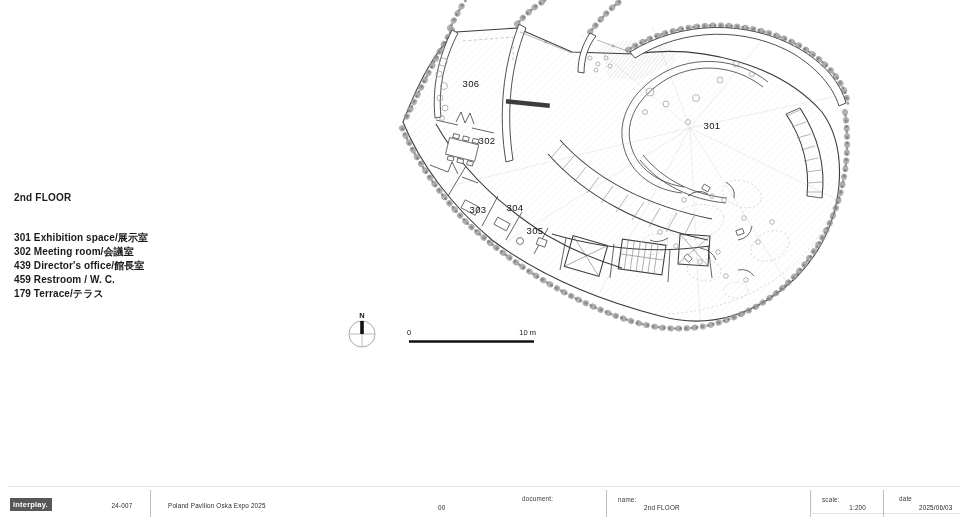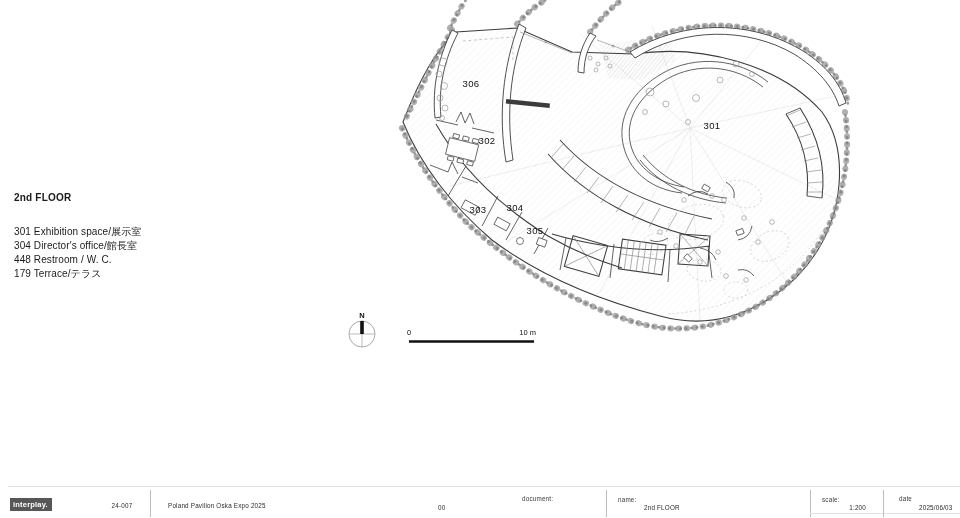--- a/index.html
+++ b/index.html
@@ -1,21 +1,21 @@
 <!DOCTYPE html>
 <html><head>
 <meta charset="utf-8">
 <style>
   html,body{margin:0;padding:0;background:#fff;}
   .page{position:relative;width:960px;height:518px;background:#ffffff;overflow:hidden;
         font-family:"Liberation Sans",sans-serif;}
   
   .legend{position:absolute;left:14px;top:192px;color:#1a1a1a;}
   .legend-title{font-size:10px;font-weight:bold;letter-spacing:.2px;}
-  .legend-list{margin-top:22px;}
+  .legend-list{margin-top:28px;font-weight:bold;}
   .legend-item{font-size:10px;line-height:14px;white-space:nowrap;letter-spacing:.1px;}
   
   .plan-svg{position:absolute;left:0;top:0;}
   .fp-fill{fill:#ffffff;stroke:none;}
   .fp-hatch{fill:url(#hatch);stroke:#3c3c3c;stroke-width:1.1;}
   .w1{fill:none;stroke:#3c3c3c;stroke-width:1.05;}
   .w2{fill:none;stroke:#3c3c3c;stroke-width:.8;}
   .wt{fill:none;stroke:#777;stroke-width:.55;}
   .lt{fill:none;stroke:#e2e2e2;stroke-width:.6;}
   .dash{fill:none;stroke:#9a9a9a;stroke-width:.55;stroke-dasharray:3 2.4;}
@@ -38,22 +38,23 @@
 </style>
 </head>
 <body>
 
 <div class="page">
 
   <div class="legend">
     <div class="legend-title">2nd FLOOR</div>
     <div class="legend-list">
       <div class="legend-item">301 Exhibition space/展示室</div>
-      <div class="legend-item">304 Director's office/館長室</div>
-      <div class="legend-item">448 Restroom / W. C.</div>
+      <div class="legend-item">302 Meeting room/会議室</div>
+      <div class="legend-item">439 Director's office/館長室</div>
+      <div class="legend-item">459 Restroom / W. C.</div>
       <div class="legend-item">179 Terrace/テラス</div>
     </div>
   </div>
 
   <svg class="plan-svg" width="960" height="518" viewBox="0 0 960 518">
     <defs>
       <pattern id="hatch" width="5" height="5" patternUnits="userSpaceOnUse" patternTransform="rotate(45)">
         <line x1="0" y1="0" x2="0" y2="5" stroke="#000" stroke-opacity="0.05" stroke-width="1"></line>
       </pattern>
       <pattern id="hatchDense" width="3" height="3" patternUnits="userSpaceOnUse" patternTransform="rotate(38)">

